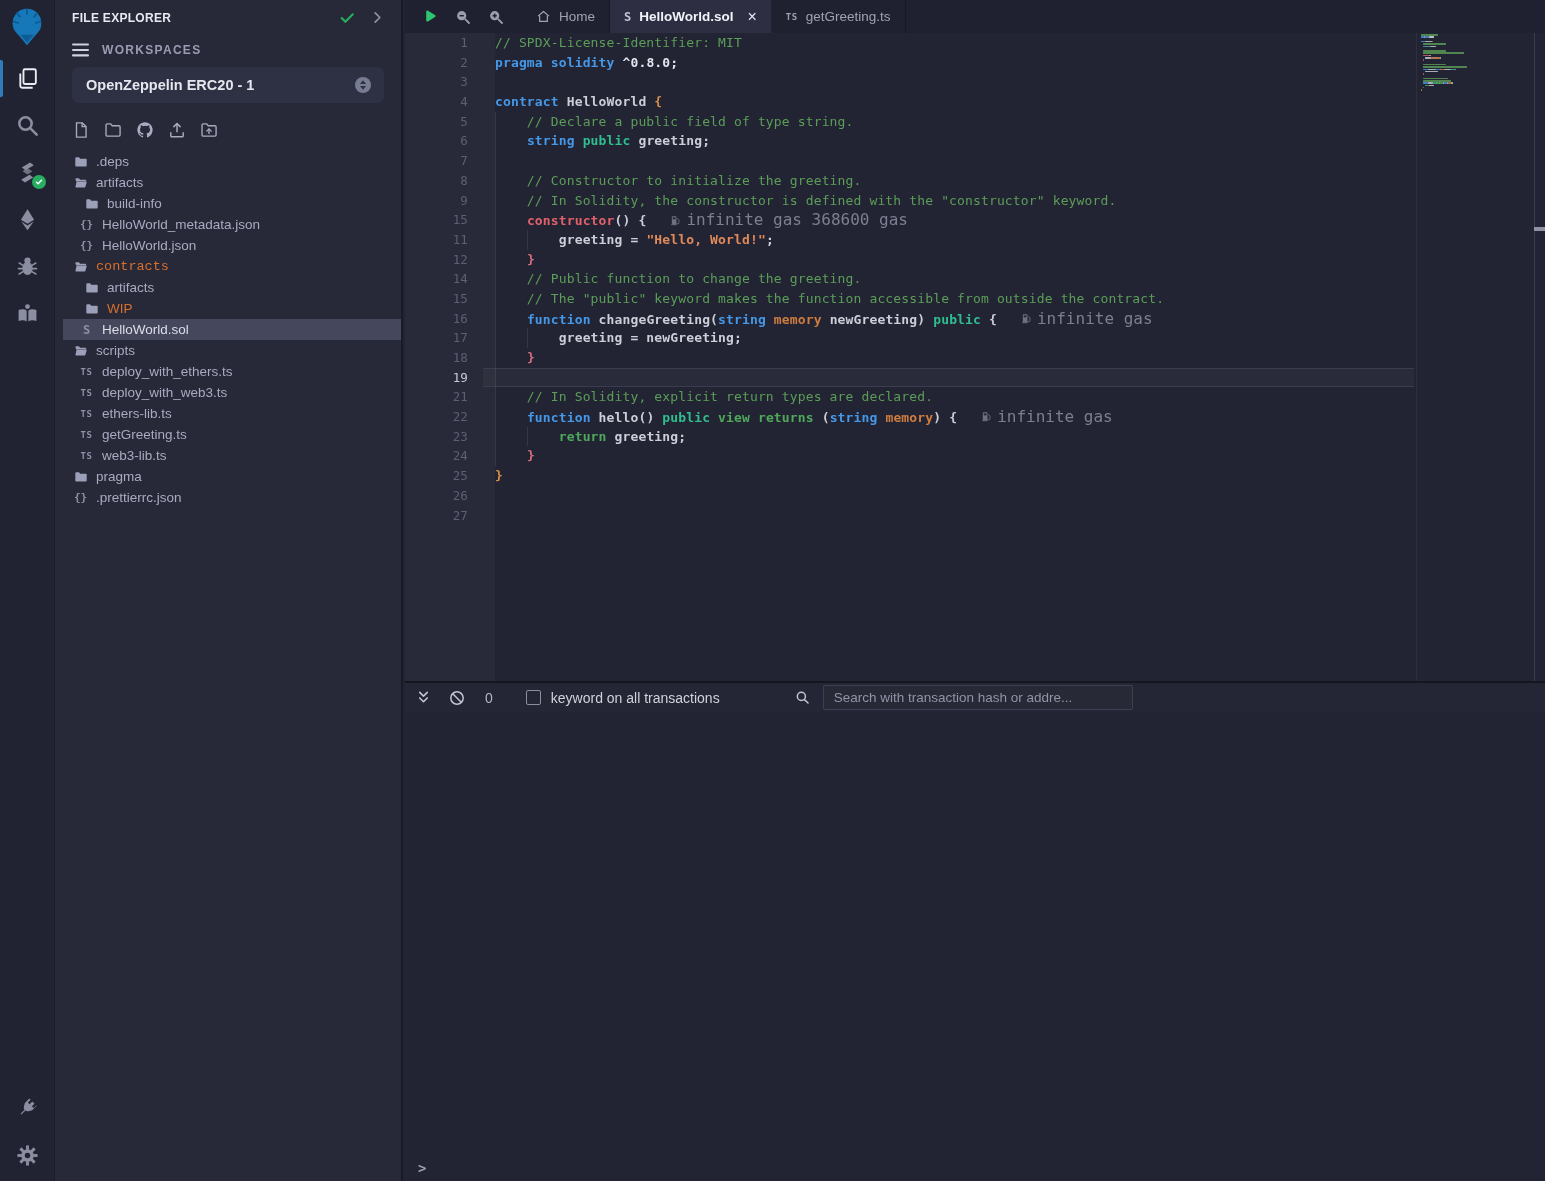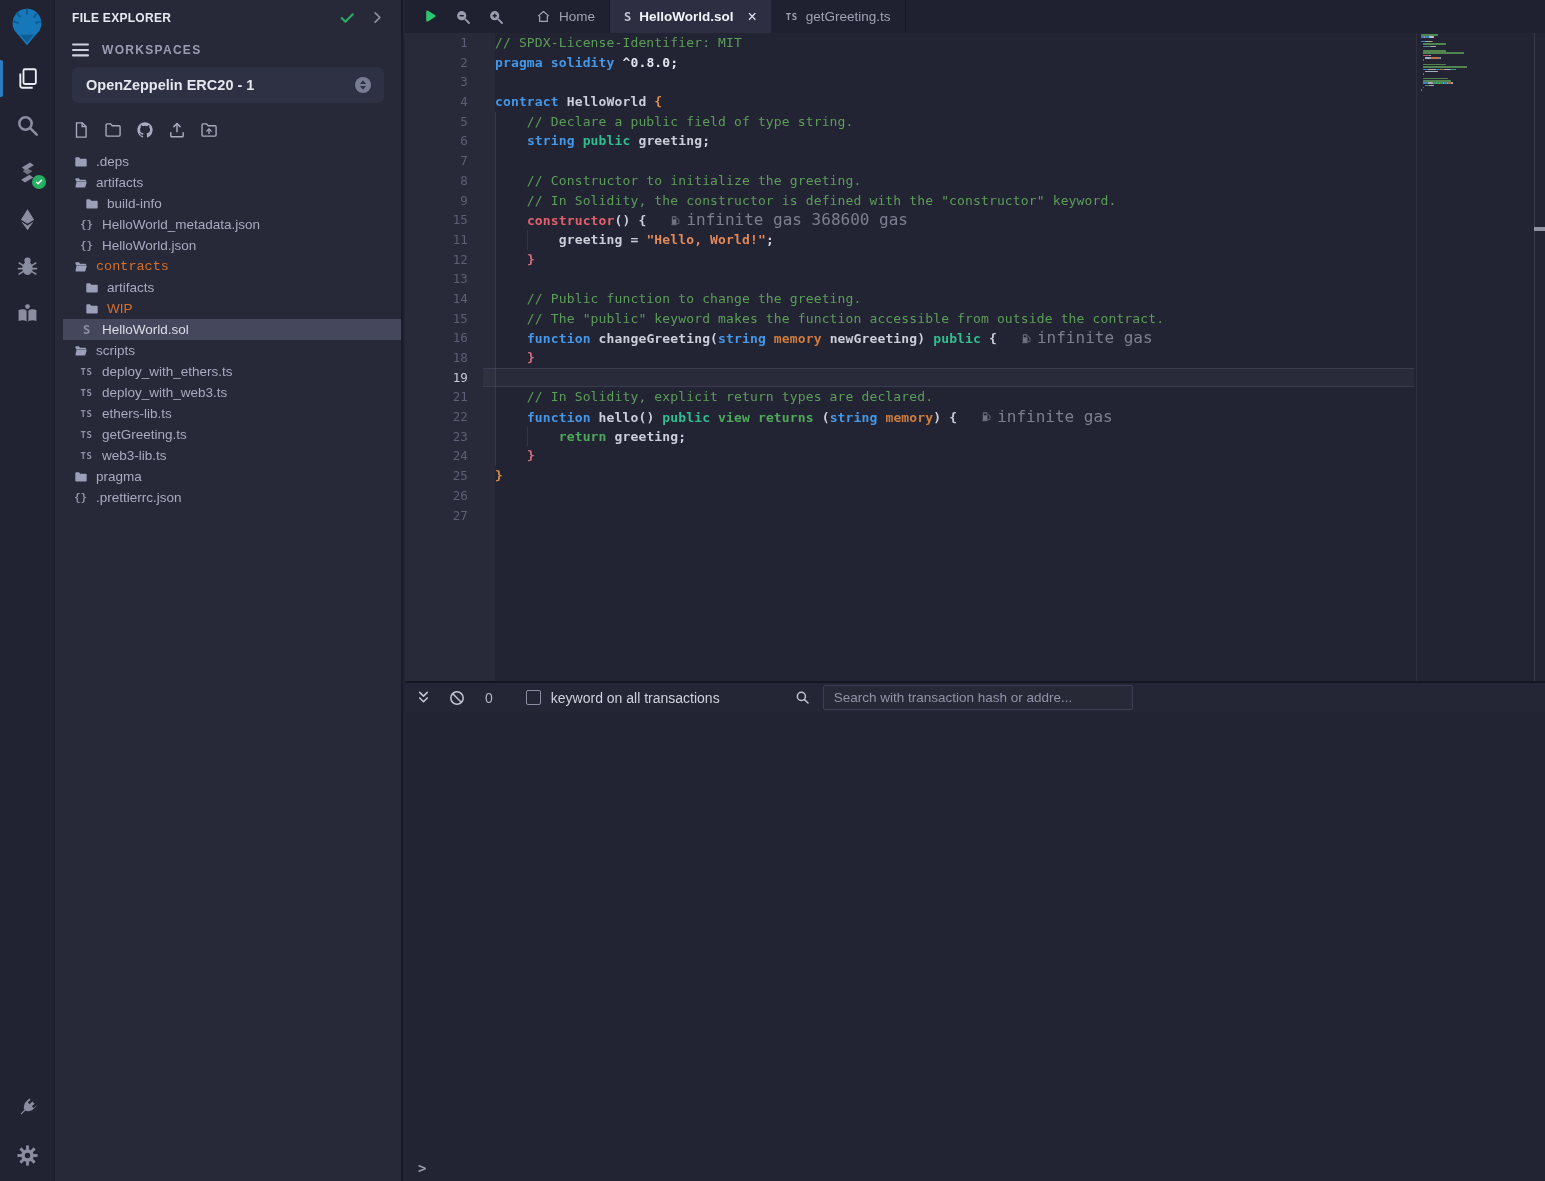--- a/index.html
+++ b/index.html
@@ -478,29 +478,29 @@
           <div class="code-line"><span class="ln">8</span><span class="lc"><span class="guide" style="left:0px"></span><span class="cm">    // Constructor to initialize the greeting.</span></span></div>
           <div class="code-line"><span class="ln">9</span><span class="lc"><span class="guide" style="left:0px"></span><span class="cm">    // In Solidity, the constructor is defined with the "constructor" keyword.</span></span></div>
           <div class="code-line"><span class="ln">15</span><span class="lc"><span class="guide" style="left:0px"></span><span class="pl">    </span><span class="kr">constructor</span><span class="pl">() {</span><span class="ghost"><span style="display:flex"><svg viewBox="0 0 12 12" fill="currentColor">
                     <path d="M2 2.2a.8.8 0 0 1 .8-.8h3.4a.8.8 0 0 1 .8.8V10H2z"></path>
                     <rect x="3" y="2.6" width="3" height="2.1" fill="#232433"></rect>
                     <path d="M7.6 4h1l1.2 1.4v3a1.2 1.2 0 0 1-2.4.1" fill="none" stroke="currentColor" stroke-width=".9"></path>
                     <rect x="1.4" y="10" width="5.8" height="1.1"></rect>
                   </svg></span><span class="ghost-text">infinite gas 368600 gas</span></span></span></div>
           <div class="code-line"><span class="ln">11</span><span class="lc"><span class="guide" style="left:0px"></span><span class="guide" style="left:31.68px"></span><span class="pl">        greeting = </span><span class="st">"Hello, World!"</span><span class="pl">;</span></span></div>
           <div class="code-line"><span class="ln">12</span><span class="lc"><span class="guide" style="left:0px"></span><span class="pl">    </span><span class="pk">}</span></span></div>
-          <div class="code-line"><span class="ln">13</span><span class="lc"><span class="guide" style="left:0px"></span></span></div>
           <div class="code-line"><span class="ln">14</span><span class="lc"><span class="guide" style="left:0px"></span><span class="cm">    // Public function to change the greeting.</span></span></div>
           <div class="code-line"><span class="ln">15</span><span class="lc"><span class="guide" style="left:0px"></span><span class="cm">    // The "public" keyword makes the function accessible from outside the contract.</span></span></div>
           <div class="code-line"><span class="ln">16</span><span class="lc"><span class="guide" style="left:0px"></span><span class="pl">    </span><span class="kb">function</span><span class="pl"> changeGreeting(</span><span class="kb">string</span><span class="pl"> </span><span class="or">memory</span><span class="pl"> newGreeting) </span><span class="kt">public</span><span class="pl"> {</span><span class="ghost"><span style="display:flex"><svg viewBox="0 0 12 12" fill="currentColor">
                     <path d="M2 2.2a.8.8 0 0 1 .8-.8h3.4a.8.8 0 0 1 .8.8V10H2z"></path>
                     <rect x="3" y="2.6" width="3" height="2.1" fill="#232433"></rect>
                     <path d="M7.6 4h1l1.2 1.4v3a1.2 1.2 0 0 1-2.4.1" fill="none" stroke="currentColor" stroke-width=".9"></path>
                     <rect x="1.4" y="10" width="5.8" height="1.1"></rect>
                   </svg></span><span class="ghost-text">infinite gas</span></span></span></div>
+          <div class="code-line"><span class="ln">17</span><span class="lc"><span class="guide" style="left:0px"></span><span class="guide" style="left:31.68px"></span><span class="pl">        greeting = newGreeting;</span></span></div>
           <div class="code-line"><span class="ln">18</span><span class="lc"><span class="guide" style="left:0px"></span><span class="pl">    </span><span class="pk">}</span></span></div>
           <div class="code-line active-line"><span class="active-band"></span><span class="ln">19</span><span class="lc"><span class="guide" style="left:0px"></span></span></div>
           <div class="code-line"><span class="ln">21</span><span class="lc"><span class="guide" style="left:0px"></span><span class="cm">    // In Solidity, explicit return types are declared.</span></span></div>
           <div class="code-line"><span class="ln">22</span><span class="lc"><span class="guide" style="left:0px"></span><span class="pl">    </span><span class="kb">function</span><span class="pl"> hello() </span><span class="kt">public</span><span class="pl"> </span><span class="kg">view</span><span class="pl"> </span><span class="kg">returns</span><span class="pl"> (</span><span class="kb">string</span><span class="pl"> </span><span class="or">memory</span><span class="pl">) {</span><span class="ghost"><span style="display:flex"><svg viewBox="0 0 12 12" fill="currentColor">
                     <path d="M2 2.2a.8.8 0 0 1 .8-.8h3.4a.8.8 0 0 1 .8.8V10H2z"></path>
                     <rect x="3" y="2.6" width="3" height="2.1" fill="#232433"></rect>
                     <path d="M7.6 4h1l1.2 1.4v3a1.2 1.2 0 0 1-2.4.1" fill="none" stroke="currentColor" stroke-width=".9"></path>
                     <rect x="1.4" y="10" width="5.8" height="1.1"></rect>
                   </svg></span><span class="ghost-text">infinite gas</span></span></span></div>
           <div class="code-line"><span class="ln">23</span><span class="lc"><span class="guide" style="left:0px"></span><span class="guide" style="left:31.68px"></span><span class="pl">        </span><span class="kg">return</span><span class="pl"> greeting;</span></span></div>

